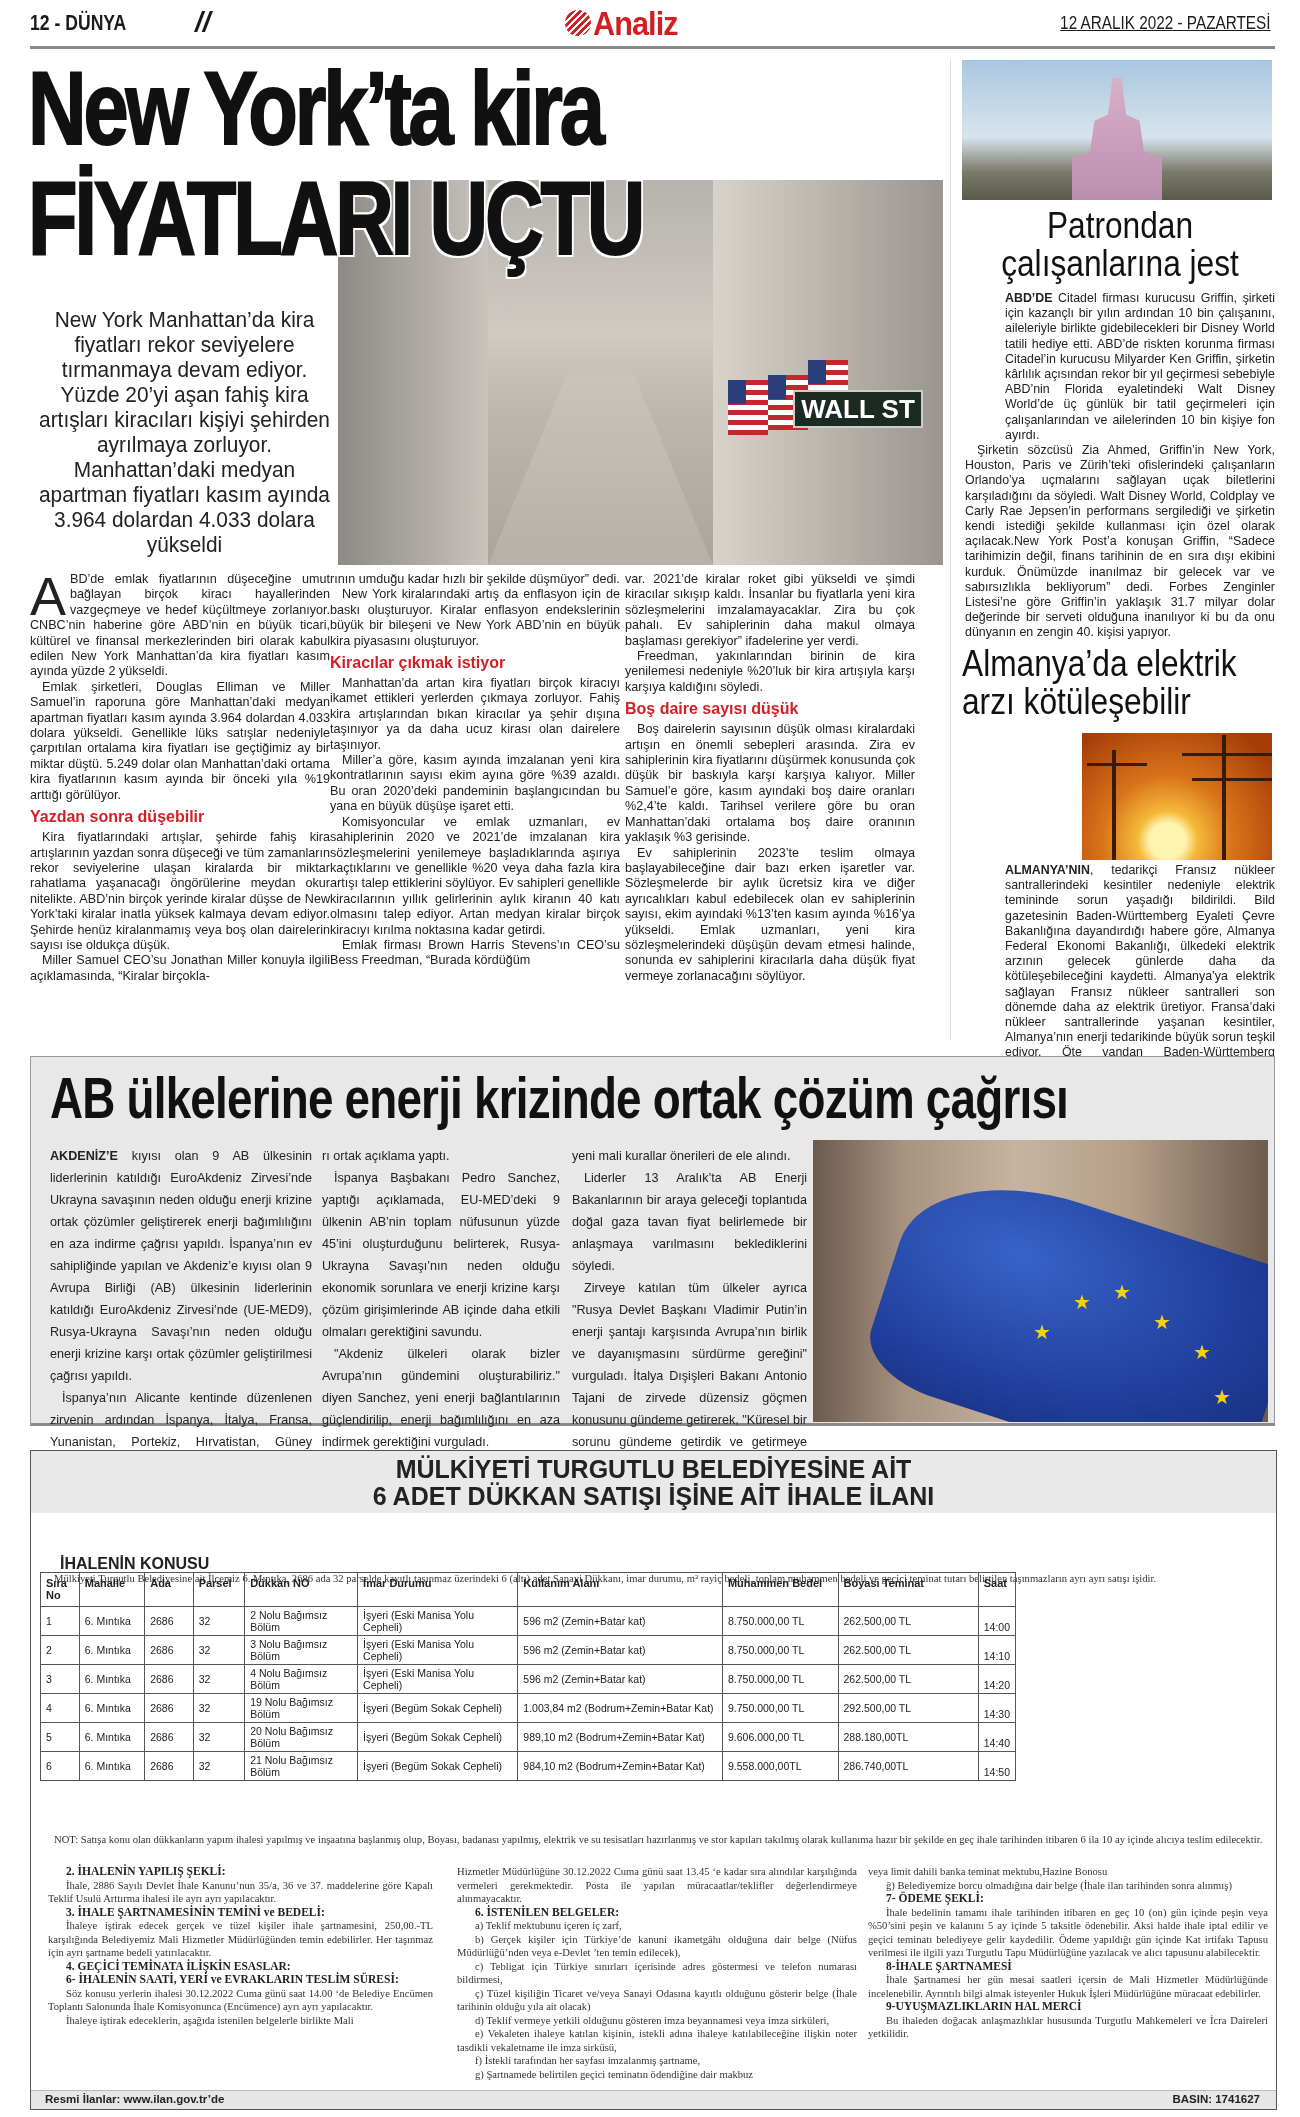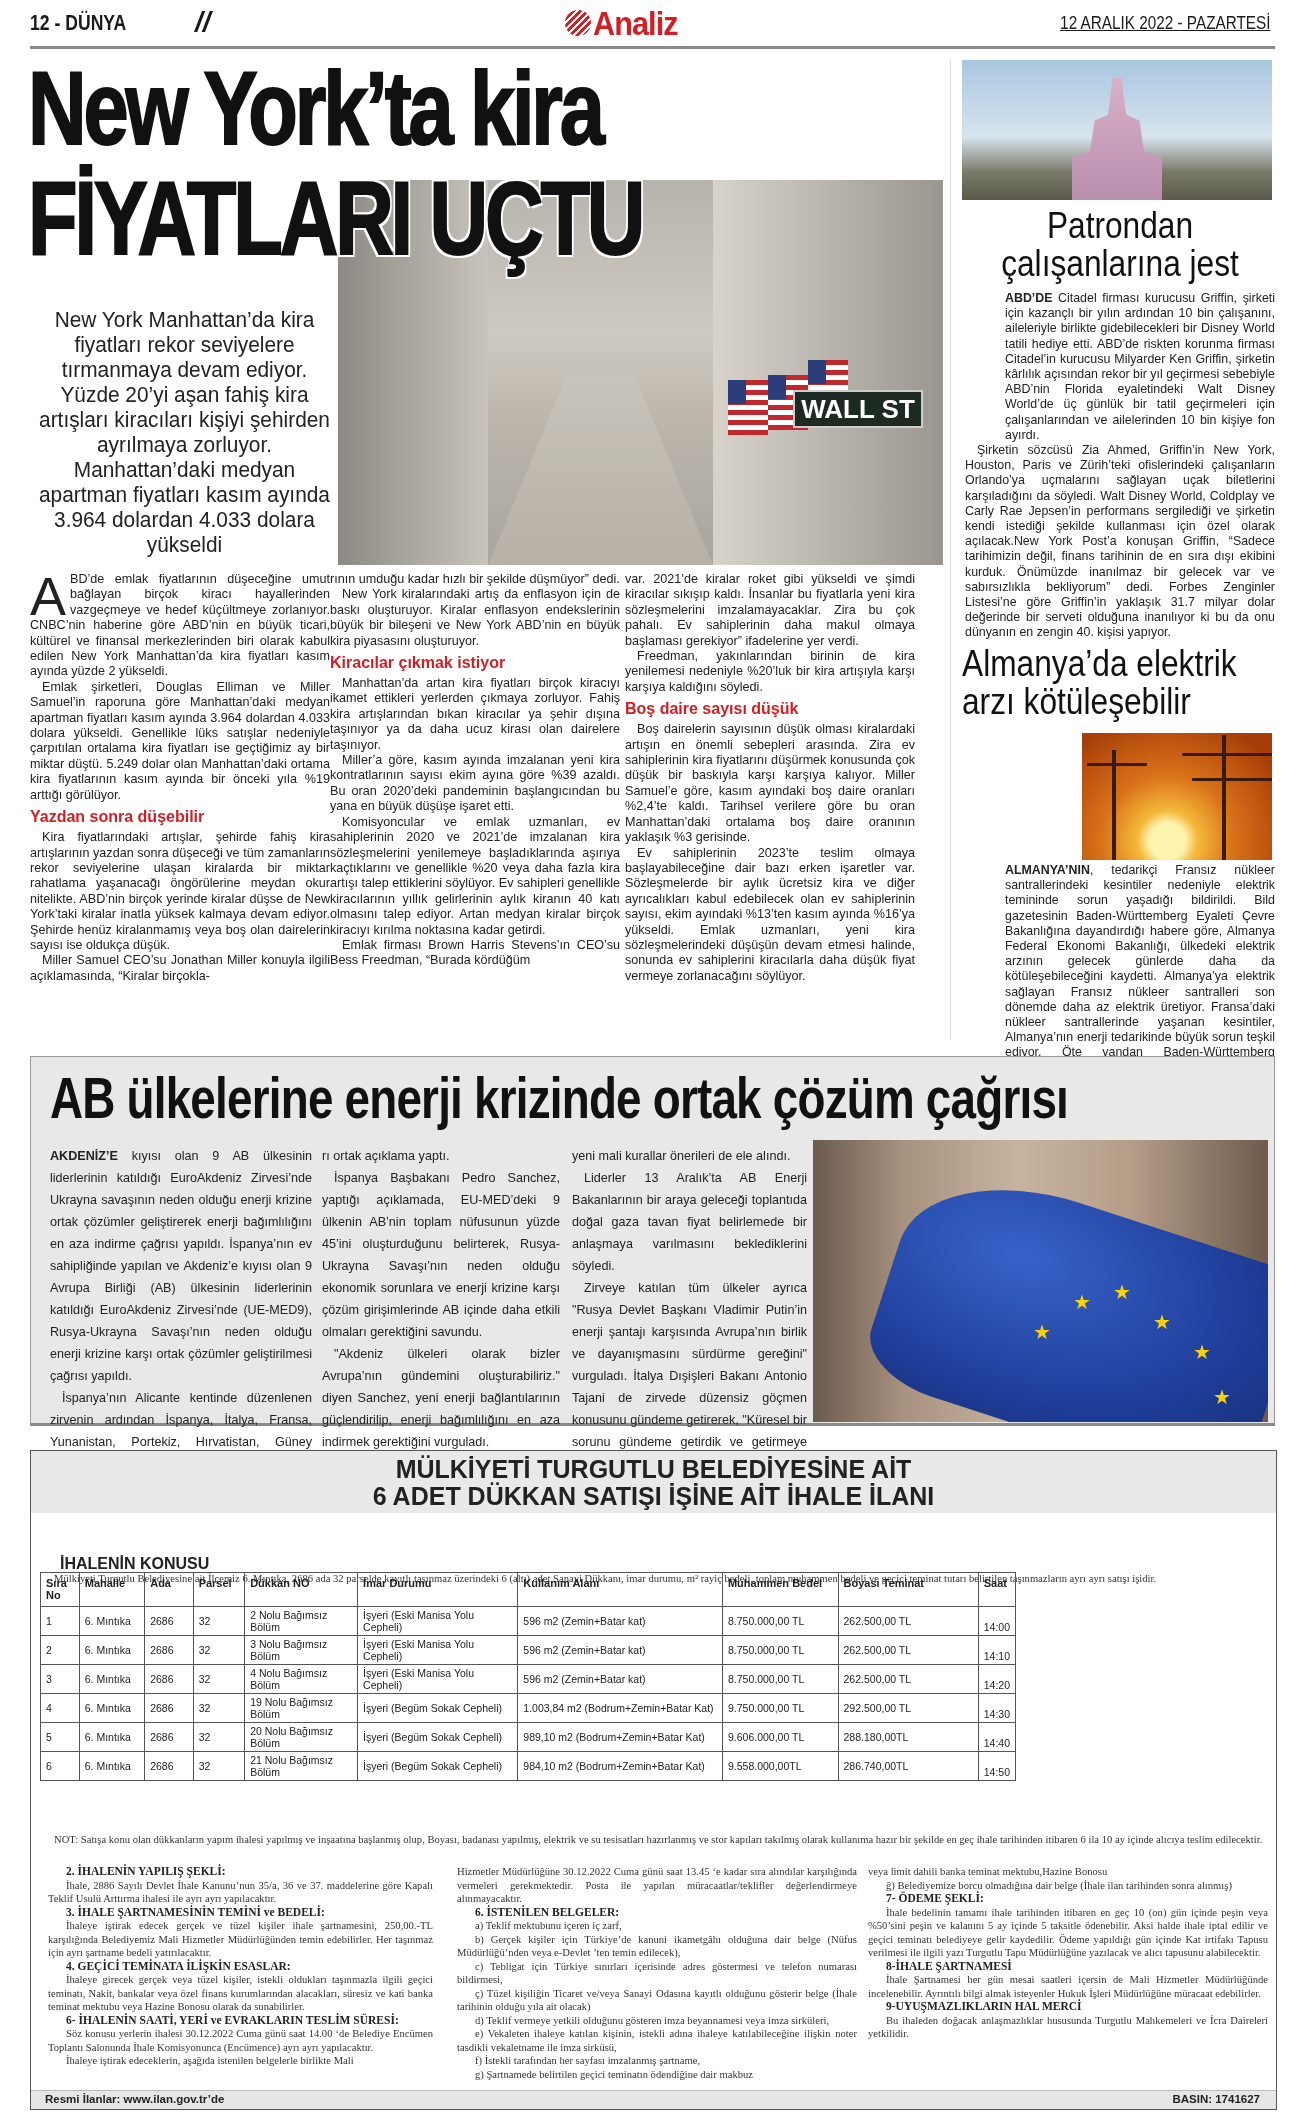--- a/index.html
+++ b/index.html
@@ -309,21 +309,20 @@
 <div class="ad-txt" id="ad-not">
   <p>NOT: Satışa konu olan dükkanların yapım ihalesi yapılmış ve inşaatına başlanmış olup, Boyası, badanası yapılmış, elektrik ve su tesisatları hazırlanmış ve stor kapıları takılmış olarak kullanıma hazır bir şekilde en geç ihale tarihinden itibaren 6 ila 10 ay içinde alıcıya teslim edilecektir.</p>
 </div>
 
 <div class="ad-txt" id="ad-c1">
   <div class="h">2. İHALENİN YAPILIŞ ŞEKLİ:</div>
   <p>İhale, 2886 Sayılı Devlet İhale Kanunu’nun 35/a, 36 ve 37. maddelerine göre Kapalı Teklif Usulü Arttırma ihalesi ile ayrı ayrı yapılacaktır.</p>
   <div class="h">3. İHALE ŞARTNAMESİNİN TEMİNİ ve BEDELİ:</div>
   <p>İhaleye iştirak edecek gerçek ve tüzel kişiler ihale şartnamesini, 250,00.-TL karşılığında Belediyemiz Mali Hizmetler Müdürlüğünden temin edebilirler. Her taşınmaz için ayrı şartname bedeli yatırılacaktır.</p>
   <div class="h">4. GEÇİCİ TEMİNATA İLİŞKİN ESASLAR:</div>
-  <p>İhaleye girecek gerçek veya tüzel kişiler, istekli oldukları taşınmazla ilgili geçici teminatı, Nakit, bankalar veya özel finans kurumlarından alacakları, süresiz ve kati banka teminat mektubu veya Hazine Bonosu olarak da sunabilirler.</p>
   <div class="h">6- İHALENİN SAATİ, YERİ ve EVRAKLARIN TESLİM SÜRESİ:</div>
   <p>Söz konusu yerlerin ihalesi 30.12.2022 Cuma günü saat 14.00 ‘de Belediye Encümen Toplantı Salonunda İhale Komisyonunca (Encümence) ayrı ayrı yapılacaktır.</p>
   <p>İhaleye iştirak edeceklerin, aşağıda istenilen belgelerle birlikte Mali</p>
 </div>
 <div class="ad-txt" id="ad-c2">
   <p style="text-indent:0">Hizmetler Müdürlüğüne 30.12.2022 Cuma günü saat 13.45 ‘e kadar sıra alındılar karşılığında vermeleri gerekmektedir. Posta ile yapılan müracaatlar/teklifler değerlendirmeye alınmayacaktır.</p>
   <div class="h">6. İSTENİLEN BELGELER:</div>
   <p>a) Teklif mektubunu içeren iç zarf,</p>
   <p>b) Gerçek kişiler için Türkiye’de kanuni ikametgâhı olduğuna dair belge (Nüfus Müdürlüğü’nden veya e-Devlet ’ten temin edilecek),</p>
   <p>c) Tebligat için Türkiye sınırları içerisinde adres göstermesi ve telefon numarası bildirmesi,</p>

